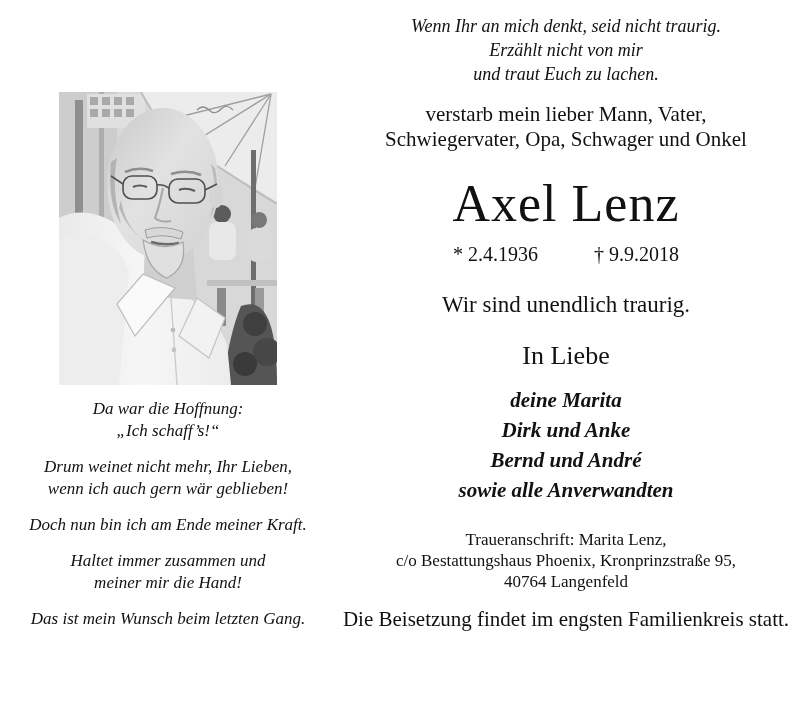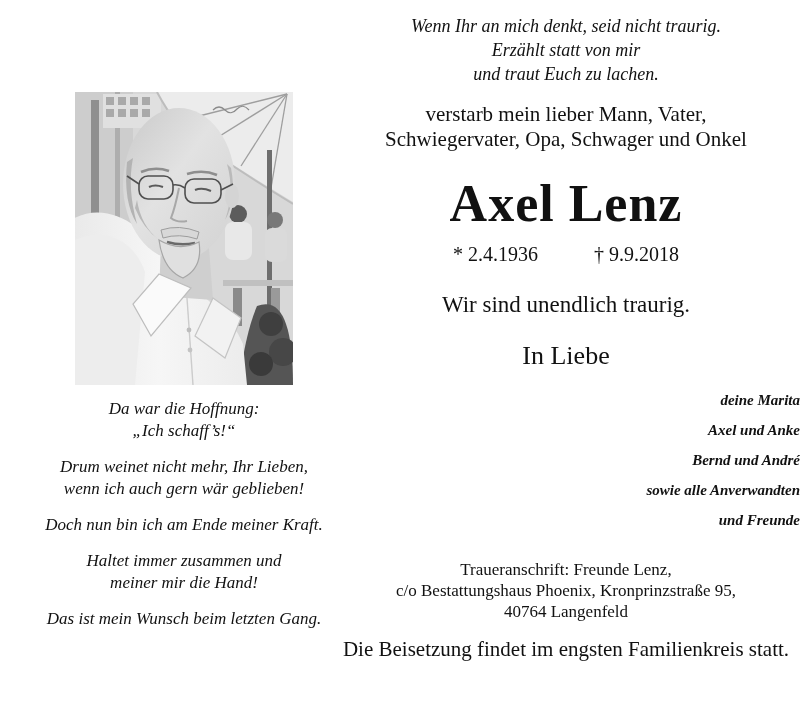--- a/index.html
+++ b/index.html
@@ -6,46 +6,46 @@
   body {
     width: 800px; height: 722px;
     background: #ffffff;
     font-family: "Liberation Serif", "DejaVu Serif", serif;
     color: #111;
     overflow: hidden;
   }
   .notice { position: relative; width: 800px; height: 722px; }
 
   
-  .col-left { position: absolute; left: 16px; top: 0; width: 336px; text-align: center; }
+  .col-left { position: absolute; left: 0; top: 0; width: 336px; text-align: center; }
   .photo {
     margin: 92px auto 0;
     width: 218px; height: 293px;
     filter: grayscale(1);
     overflow: hidden;
   }
   .photo svg { display: block; }
   .poem { margin-top: 13px; font-style: italic; font-size: 17px; line-height: 22px; }
   .poem .stanza { margin-bottom: 14px; }
   .line { white-space: nowrap; }
 
   
   .col-right { position: absolute; left: 332px; top: 0; width: 468px; text-align: center; }
   .epigraph { margin-top: 14px; font-style: italic; font-size: 18px; line-height: 24px; }
   .intro   { margin-top: 16px; font-size: 21px; line-height: 25px; }
   h1.name {
     margin: 14px 0 0; font-size: 52px; line-height: 76px;
-    font-weight: 700; letter-spacing: 1px;
+    font-weight: 400; letter-spacing: 1px;
   }
   .dates { margin-top: 0; font-size: 20px; line-height: 24px;
            display: flex; justify-content: center; gap: 56px; }
   .grief   { margin-top: 26px; font-size: 23px; line-height: 26px; }
   .in-love { margin-top: 25px; font-size: 26px; line-height: 26px; }
   .mourners { margin-top: 16px; font-style: italic; font-weight: 600;
-              font-size: 15px; line-height: 30px; text-align: right; }
+              font-size: 21px; line-height: 30px; }
   .address { margin-top: 24px; font-size: 17px; line-height: 21px; }
   .funeral { margin-top: 16px; font-size: 21px; line-height: 23px; }
 </style>
 </head>
 <body>
 
 <div class="notice">
 
   <div class="col-left">
 
@@ -177,21 +177,21 @@
       <div class="stanza">
         <div class="line">Das ist mein Wunsch beim letzten Gang.</div>
       </div>
     </div>
   </div>
 
   <div class="col-right">
 
     <div class="epigraph">
       <div class="line">Wenn Ihr an mich denkt, seid nicht traurig.</div>
-      <div class="line">Erzählt statt von mir</div>
+      <div class="line">Erzählt nicht von mir</div>
       <div class="line">und traut Euch zu lachen.</div>
     </div>
 
     <div class="intro">
       <div class="line">verstarb mein lieber Mann, Vater,</div>
       <div class="line">Schwiegervater, Opa, Schwager und Onkel</div>
     </div>
 
     <h1 class="name">Axel Lenz</h1>
 
@@ -199,27 +199,26 @@
       <span>* 2.4.1936</span>
       <span>† 9.9.2018</span>
     </div>
 
     <div class="grief">Wir sind unendlich traurig.</div>
 
     <div class="in-love">In Liebe</div>
 
     <div class="mourners">
       <div class="line">deine Marita</div>
-      <div class="line">Axel und Anke</div>
+      <div class="line">Dirk und Anke</div>
       <div class="line">Bernd und André</div>
       <div class="line">sowie alle Anverwandten</div>
-      <div class="line">und Freunde</div>
     </div>
 
     <div class="address">
-      <div class="line">Traueranschrift: Freunde Lenz,</div>
+      <div class="line">Traueranschrift: Marita Lenz,</div>
       <div class="line">c/o Bestattungshaus Phoenix, Kronprinzstraße 95,</div>
       <div class="line">40764 Langenfeld</div>
     </div>
 
     <div class="funeral">Die Beisetzung findet im engsten Familienkreis statt.</div>
   </div>
 </div>
 
 </body></html>

